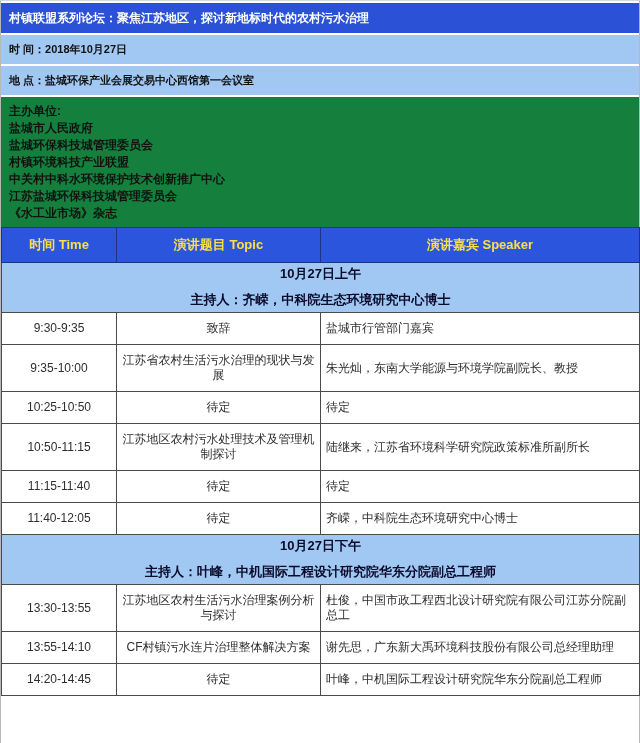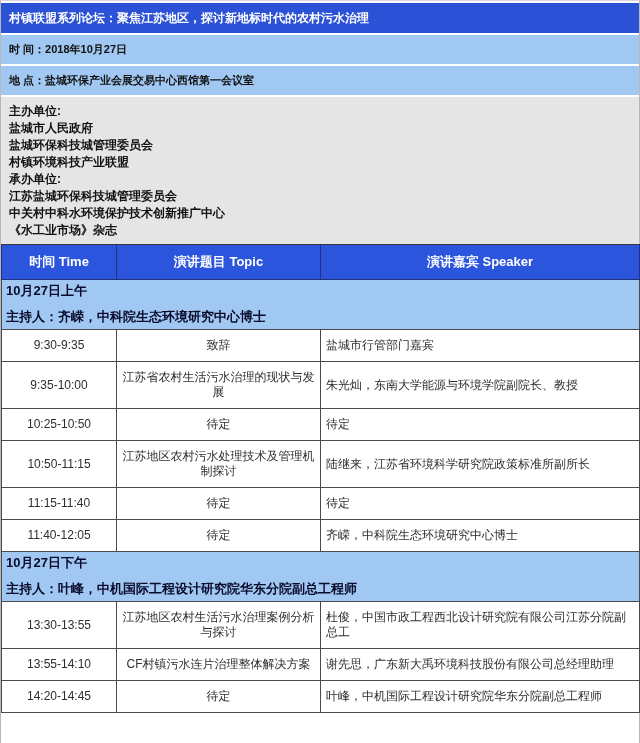--- a/index.html
+++ b/index.html
@@ -29,51 +29,51 @@
   }
   .info-row {
     background: #a0c8f2;
     color: #111111;
     font-weight: bold;
     font-size: 11px;
     padding: 7px 8px;
     border-bottom: 2px solid #ffffff;
   }
   .org-block {
-    background: #e5e5e5;
+    background: #15803d;
     color: #111111;
     font-weight: bold;
     font-size: 12px;
     line-height: 17px;
     padding: 6px 8px 5px 8px;
   }
   table.agenda {
     width: 100%;
     border-collapse: collapse;
     table-layout: fixed;
   }
   table.agenda th, table.agenda td {
     border: 1px solid #4a4a4a;
   }
   table.agenda th {
     background: #2b55dd;
-    color: #ffffff;
+    color: #fde047;
     font-size: 13px;
     font-weight: bold;
     text-align: center;
     padding: 8px 16px;
     border-color: #24317f;
     border-top-color: #3a3a3a;
   }
   tr.section-row td {
     background: #a0c8f2;
     color: #0a0a2a;
     font-weight: bold;
     font-size: 13px;
-    text-align: left;
+    text-align: center;
     padding: 3px 4px 4px 4px;
     line-height: 16px;
   }
   tr.data-row td {
     background: #ffffff;
     color: #2e2e2e;
     font-size: 12px;
     padding: 8px 5px;
     line-height: 15px;
     vertical-align: middle;
@@ -93,23 +93,22 @@
 
   <div class="info-row">时 间：2018年10月27日</div>
 
   <div class="info-row">地 点：盐城环保产业会展交易中心西馆第一会议室</div>
 
   <div class="org-block" id="org-block">
       <div>主办单位:</div>
       <div>盐城市人民政府</div>
       <div>盐城环保科技城管理委员会</div>
       <div>村镇环境科技产业联盟</div>
-      <div>承办单位:</div>
+      <div>中关村中科水环境保护技术创新推广中心</div>
       <div>江苏盐城环保科技城管理委员会</div>
-      <div>中关村中科水环境保护技术创新推广中心</div>
       <div>《水工业市场》杂志</div>
     </div>
 
   <table class="agenda">
     <colgroup>
       <col style="width:115px">
       <col style="width:204px">
       <col style="width:319px">
     </colgroup>
     <thead>

